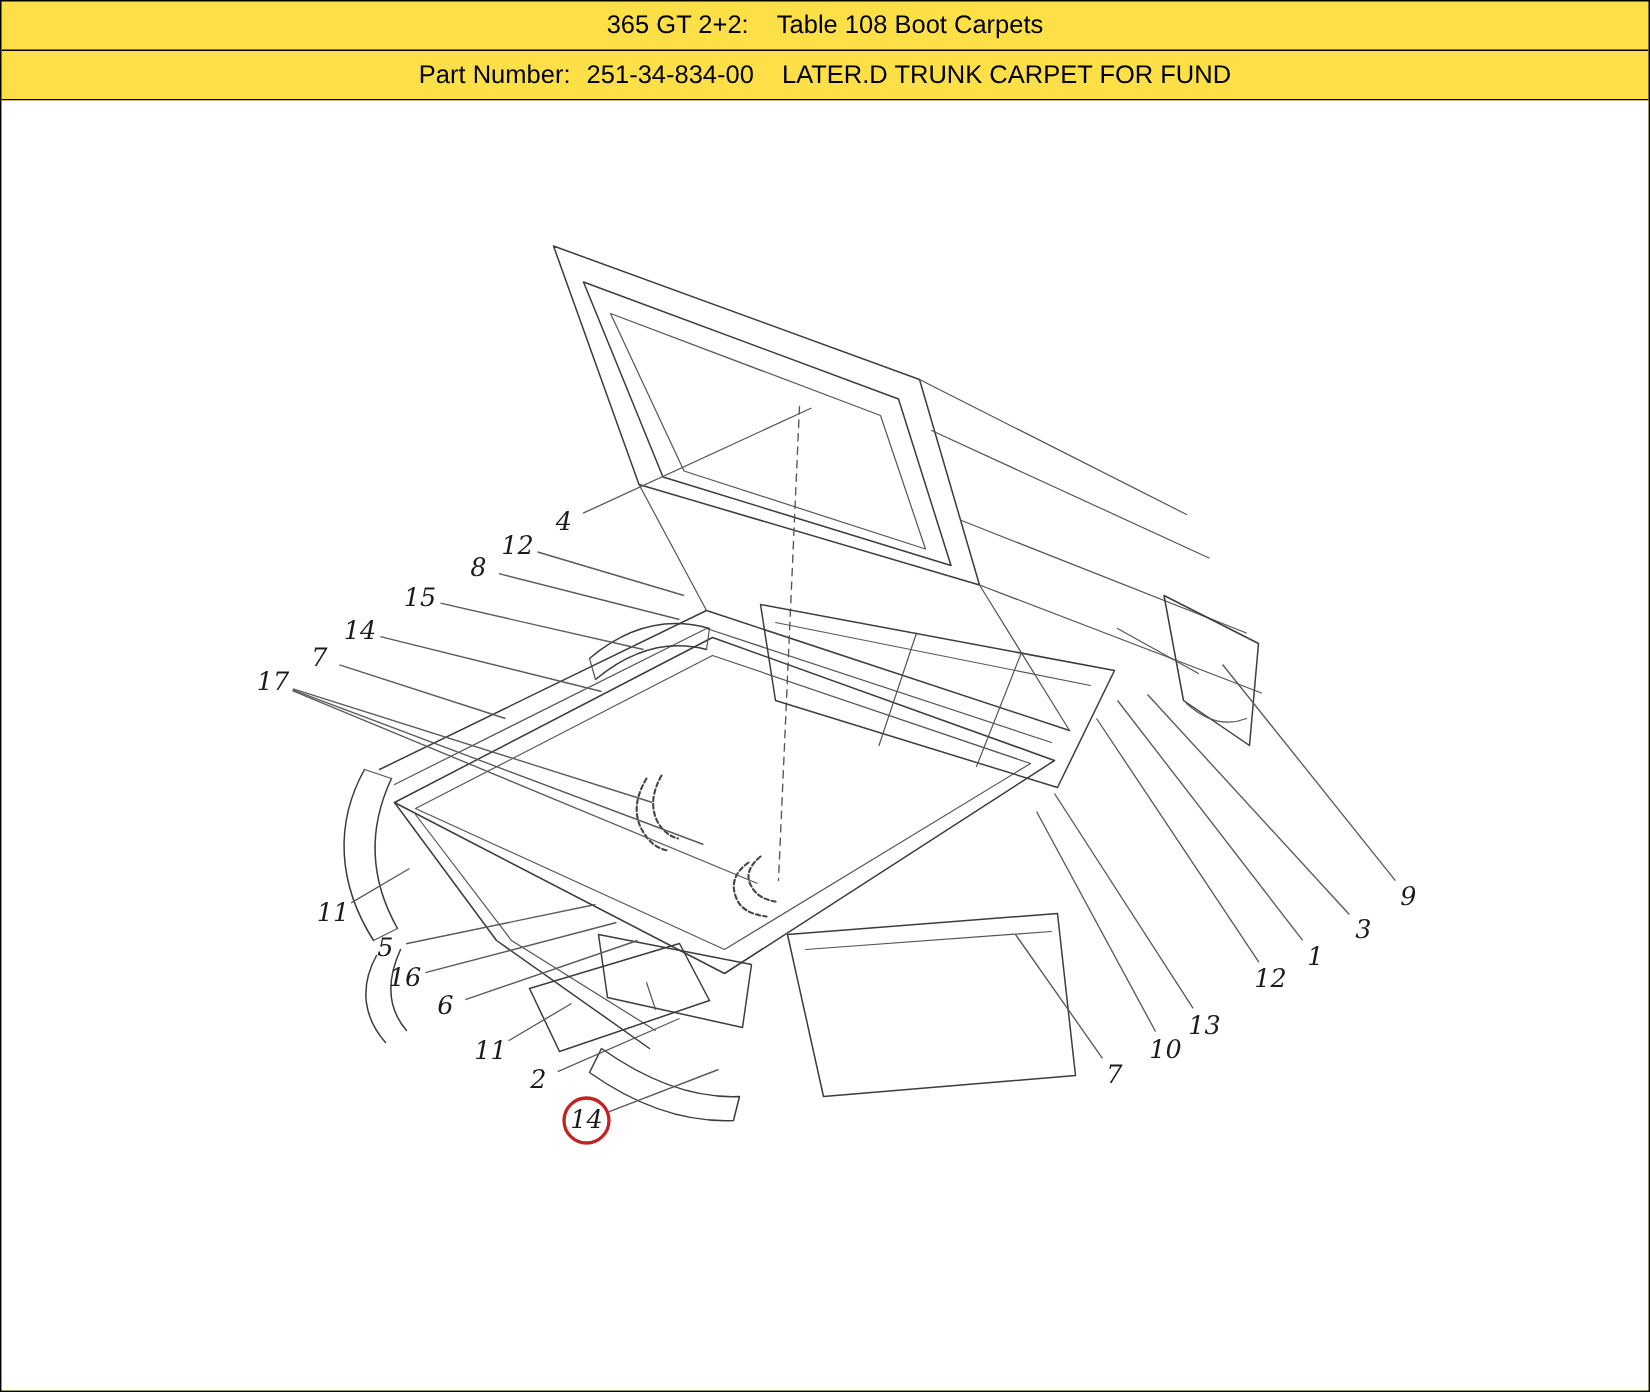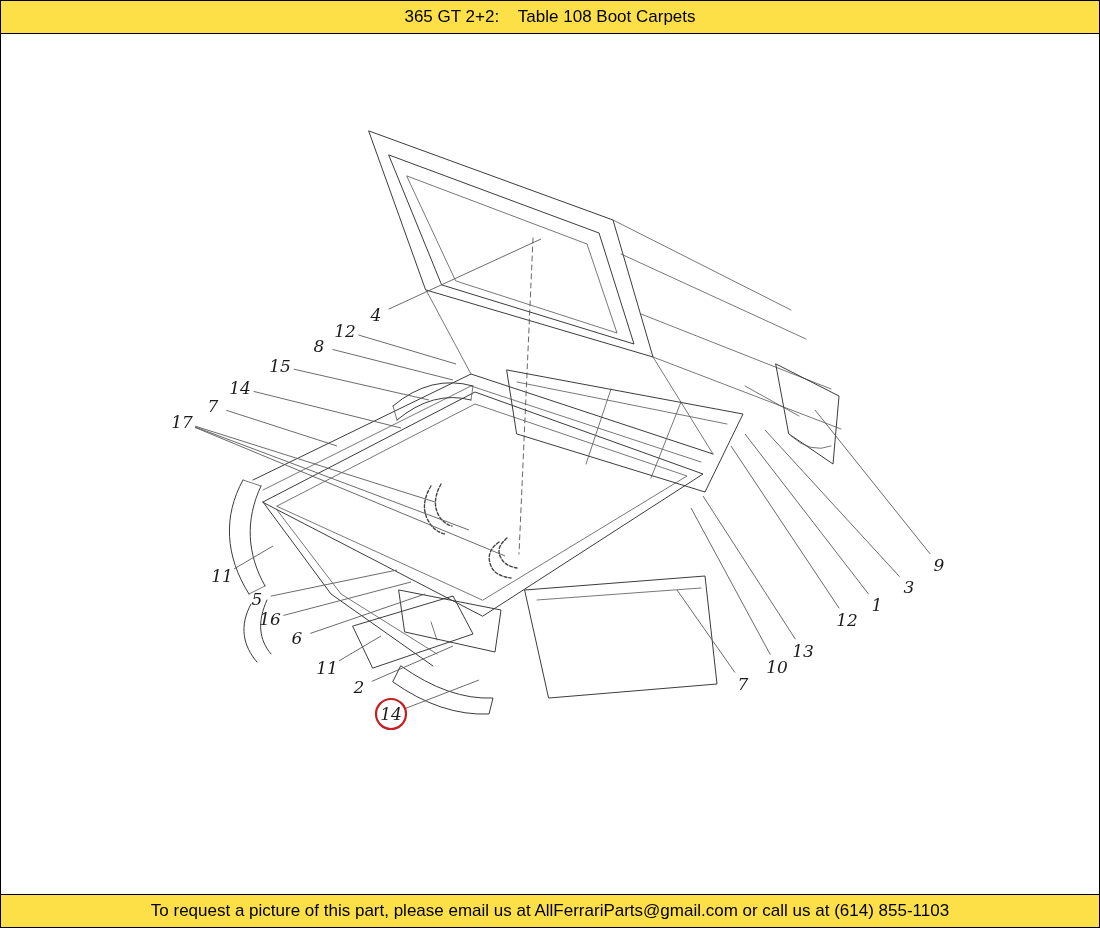--- a/index.html
+++ b/index.html
@@ -37,20 +37,25 @@
 </head>
 <body>
 
 <div class="page">
 
   <div class="hdr-row">
     <span class="seg">365 GT 2+2:</span>
     <span class="seg gap-sm">Table 108 Boot Carpets</span>
   </div>
 
+  <div class="hdr-row">
+    <span class="seg">Part Number:</span>
+    <span class="seg gap-xs">251-34-834-00</span>
+    <span class="seg gap-sm">LATER.D TRUNK CARPET FOR FUND</span>
+  </div>
 
 
   <div class="diagram-area">
     <svg viewBox="0 0 1100 794" xmlns="http://www.w3.org/2000/svg">
 
       <g>
         <path class="ln" d="M368,97 L612,186 L652,323 L425,256 Z"></path>
         <path class="ln" d="M388,121 L598,199 L633,310 L441,251 Z"></path>
         <path class="ln thin" d="M406,142 L586,210 L616,299 L455,247 Z"></path>
         <path class="ln thin" d="M612,186 L790,276"></path>
@@ -165,17 +170,14 @@
           <line x1="794.4102238224907" y1="605.2358469248605" x2="702" y2="462" class="leader"></line>
           <text x="802" y="617" class="callout">13</text>
           <line x1="769.3395220041767" y1="620.6858604495826" x2="690" y2="474" class="leader"></line>
           <text x="776" y="633" class="callout">10</text>
           <line x1="733.9551740993367" y1="638.542217656631" x2="676" y2="556" class="leader"></line>
           <text x="742" y="650" class="callout">7</text>
         </g>
     </svg>
   </div>
 
-  <div class="footer-row">
-    <span>To request a picture of this part, please email us at AllFerrariParts@gmail.com or call us at (614) 855-1103</span>
-  </div>
 
 </div>
 
 </body></html>

